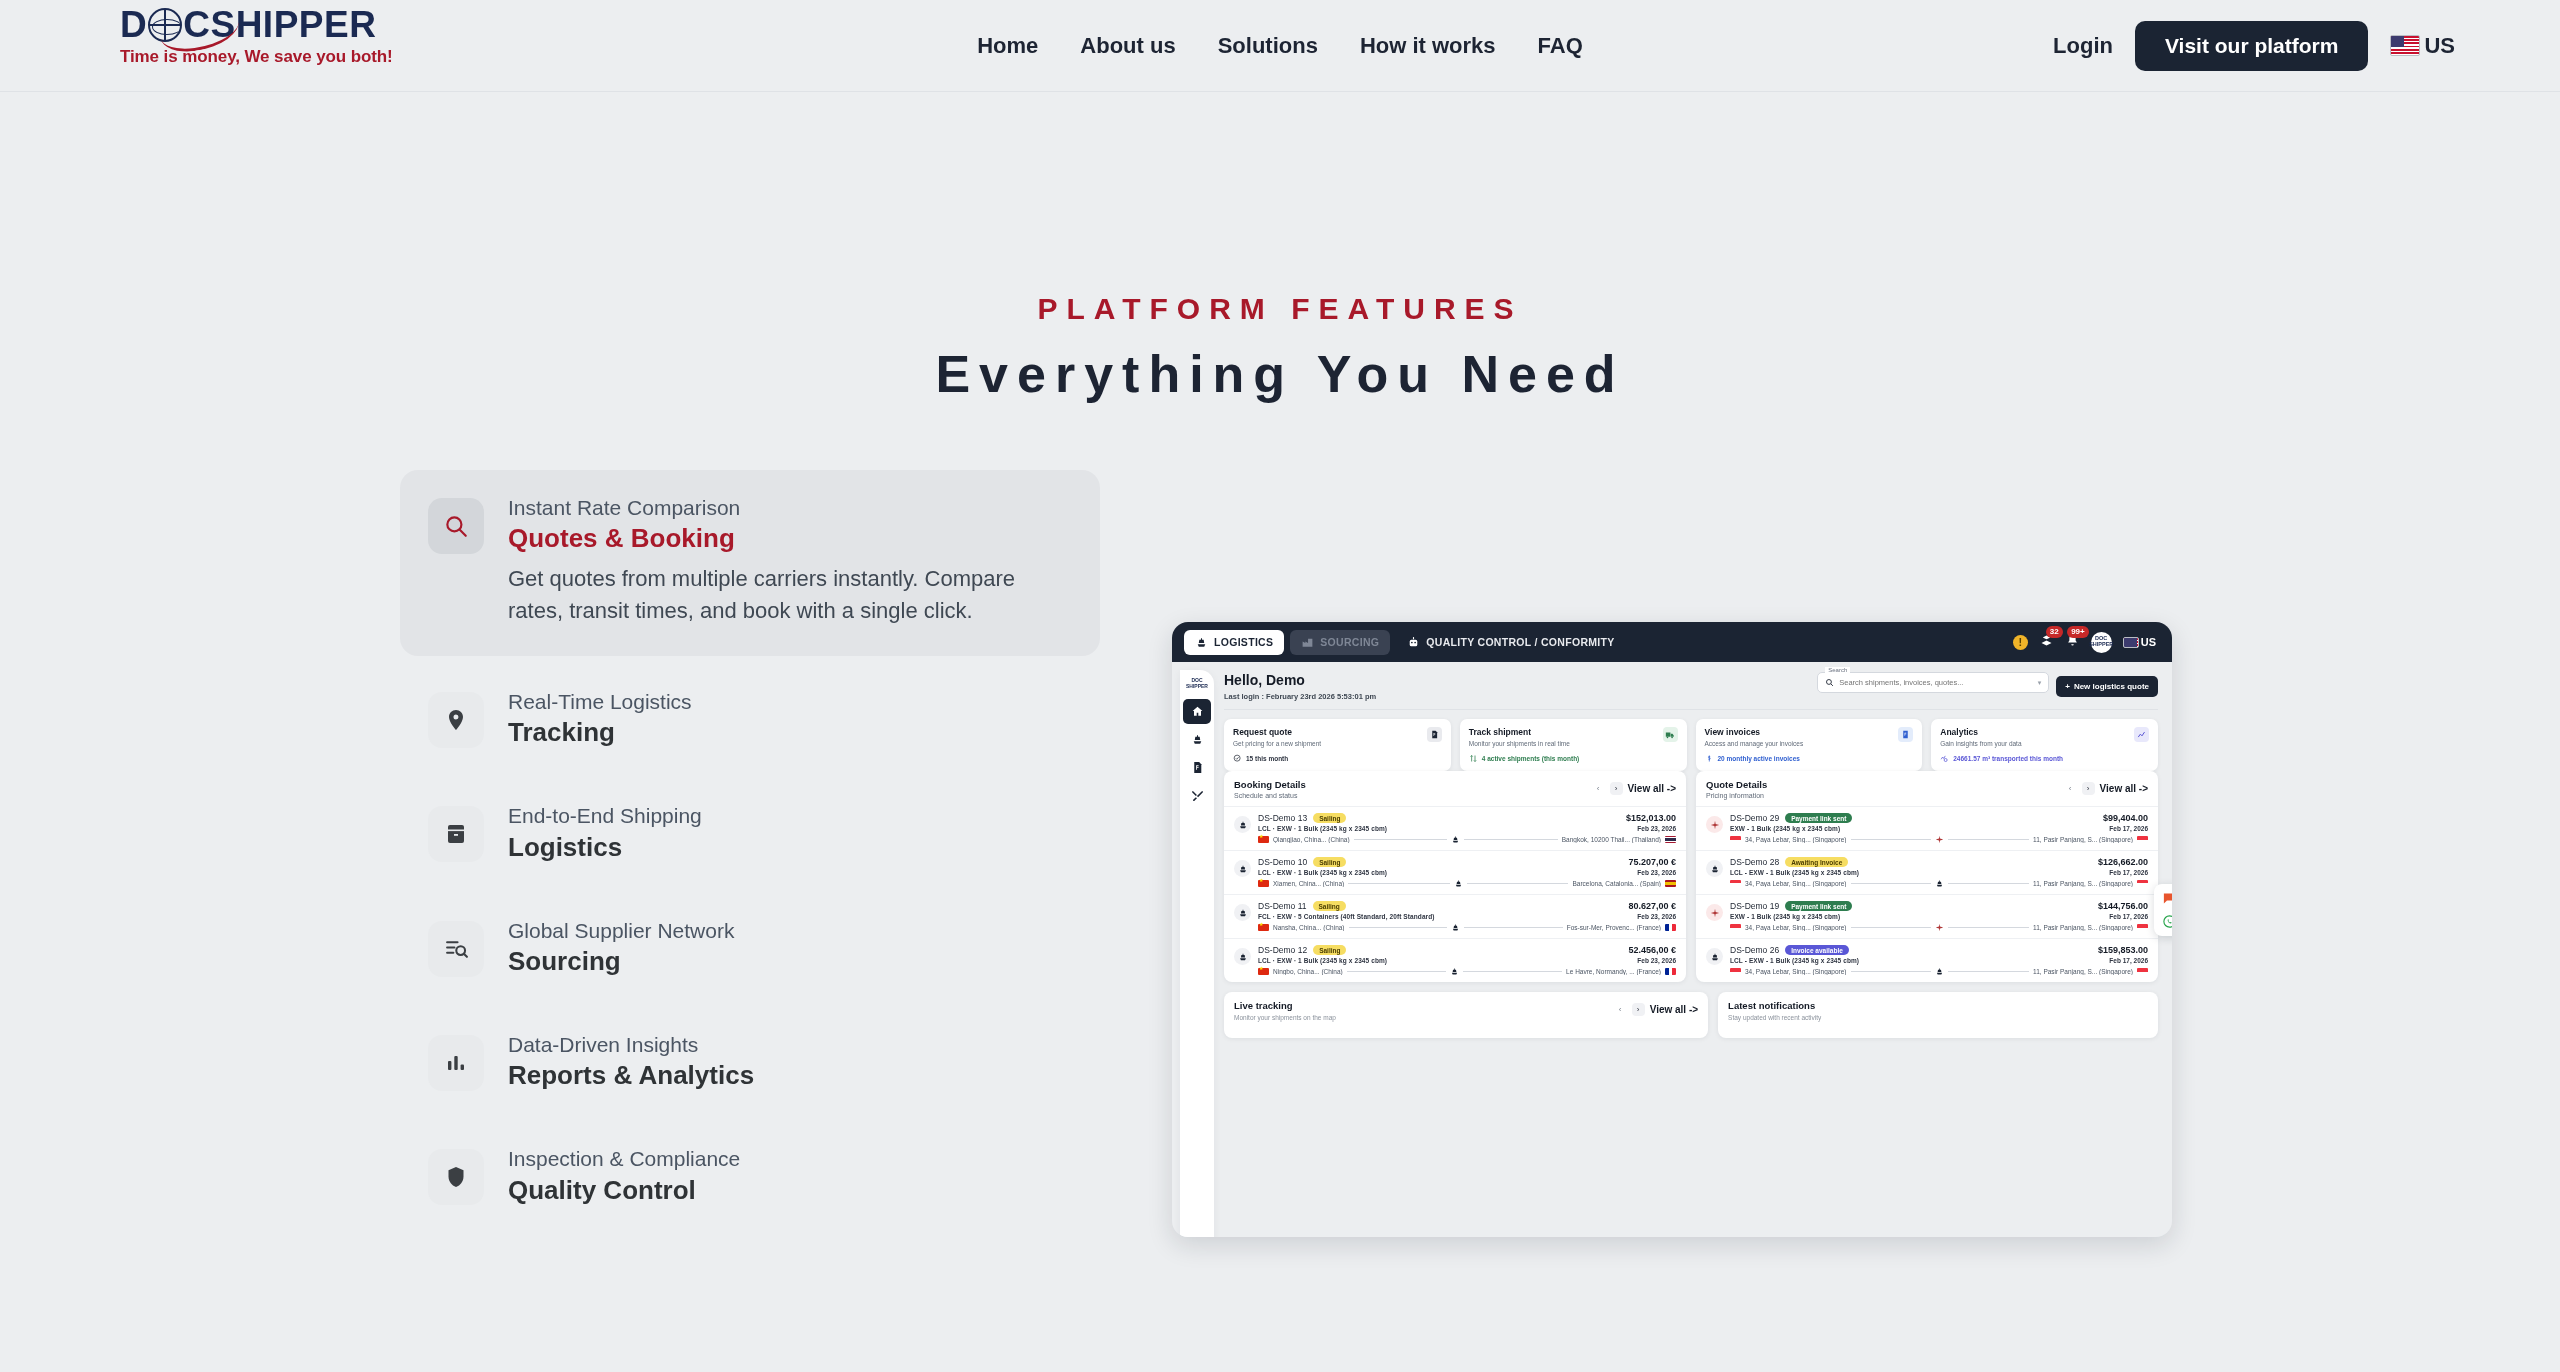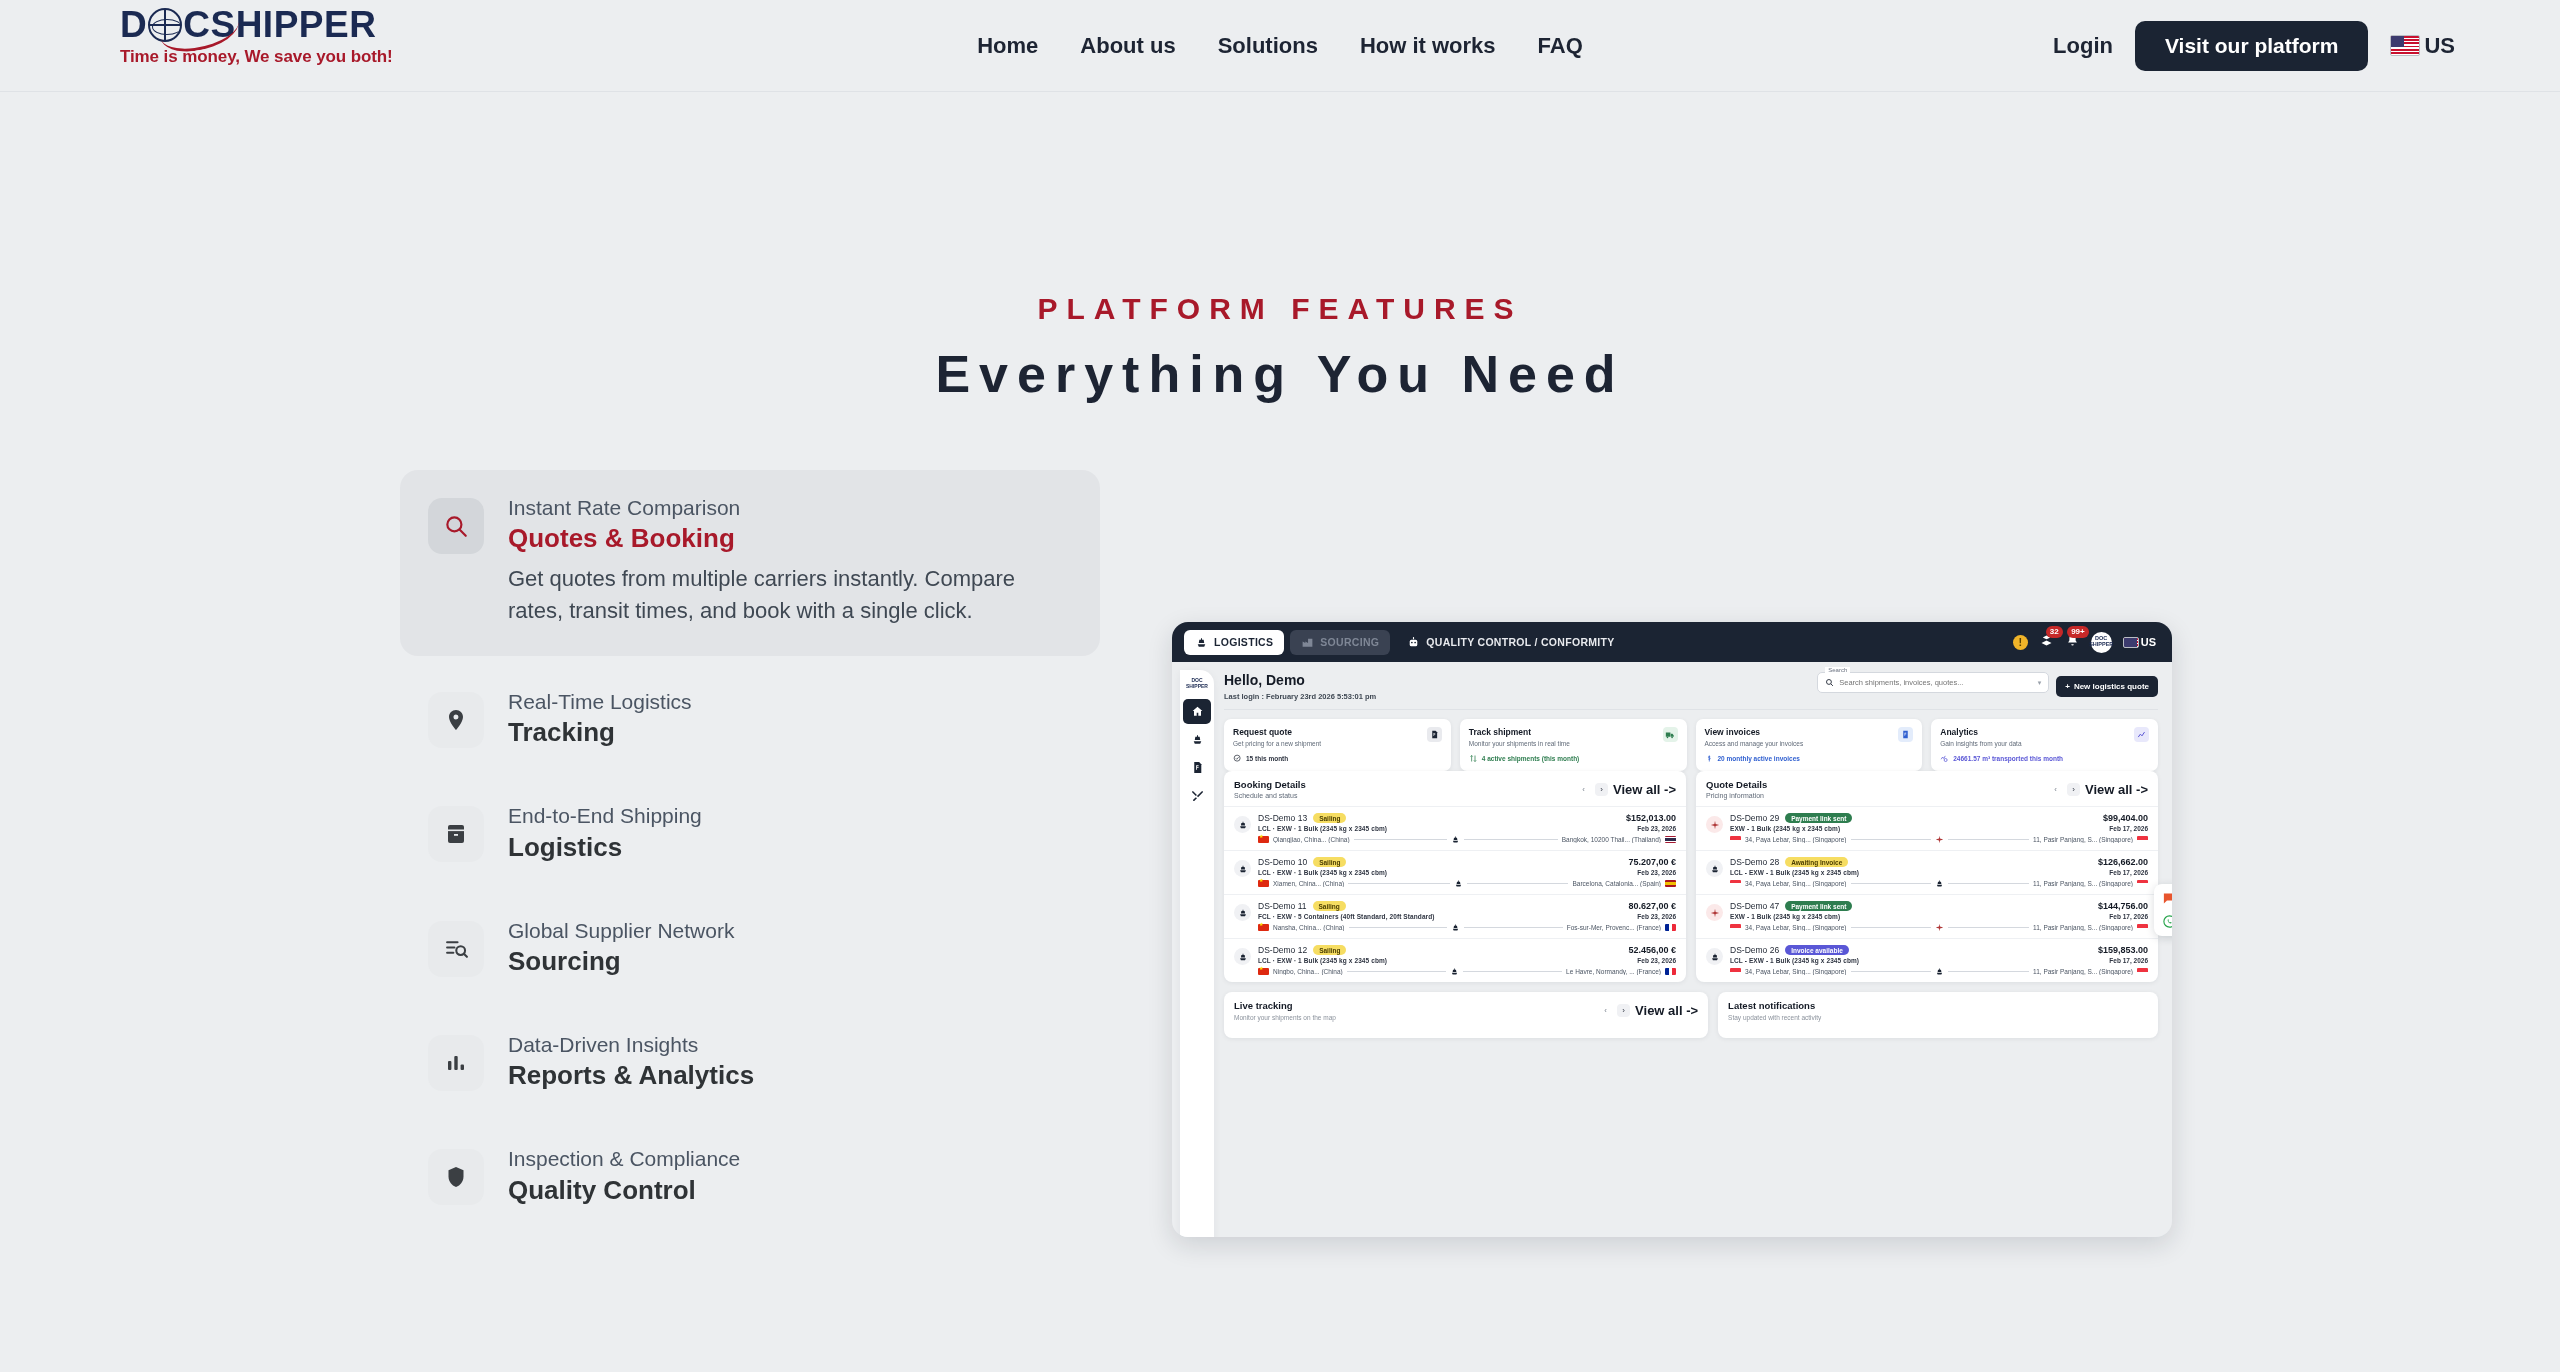--- a/index.html
+++ b/index.html
@@ -214,21 +214,21 @@
   }
   .panel-head { display: flex; align-items: flex-start; padding: 8px 10px 7px; }
   .panel-title { font-size: 9.5px; font-weight: 800; color: #141a25; }
   .panel-sub { font-size: 7px; color: #606a78; margin-top: 2px; }
   .panel-nav { margin-left: auto; display: flex; align-items: center; gap: 5px; padding-top: 3px; }
   .nav-arrow {
     width: 13px; height: 13px; border-radius: 4px; display: flex; align-items: center;
     justify-content: center; font-size: 8px; color: #7a828e; cursor: pointer;
   }
   .nav-arrow.boxed { background: #f0f1f4; color: #2f3542; }
-  .view-all { font-size: 13px; font-weight: 700; color: #141a25; cursor: pointer; white-space: nowrap; }
+  .view-all { font-size: 10px; font-weight: 700; color: #141a25; cursor: pointer; white-space: nowrap; }
 
   .row-item { border-top: 1px solid #eef0f3; padding: 6px 10px 6px; display: flex; gap: 7px; }
   .row-ico {
     width: 17px; height: 17px; min-width: 17px; border-radius: 50%; background: #f0f1f4;
     display: flex; align-items: center; justify-content: center; margin-top: 3px;
   }
   .row-ico.air { background: #fbe9e9; }
   .row-main { flex: 1; min-width: 0; }
   .row-l1 { display: flex; align-items: center; gap: 6px; }
   .row-id { font-size: 8.5px; color: #232a36; }
@@ -801,21 +801,21 @@
           </div>
 
           <div class="row-item">
             <div class="row-ico air">
               <svg width="10" height="10" viewBox="0 0 24 24" fill="#b03a3a">
                   <path d="M12 2l1.5 7.5L22 12l-8.5 2.5L12 22l-1.5-7.5L2 12l8.5-2.5L12 2z"></path>
                 </svg>
             </div>
             <div class="row-main">
               <div class="row-l1">
-                <span class="row-id">DS-Demo 47</span>
+                <span class="row-id">DS-Demo 19</span>
                 <span class="chip paylink">Payment link sent</span>
                 <span class="row-price">$144,756.00</span>
               </div>
               <div class="row-l2">
                 <span class="row-meta">EXW  -  1 Bulk (2345 kg x 2345 cbm)</span>
                 <span class="row-date">Feb 17, 2026</span>
               </div>
               <div class="row-l3">
                 <span class="flag-sm f-sg"></span>
                 <span class="ep">34, Paya Lebar, Sing... (Singapore)</span>

